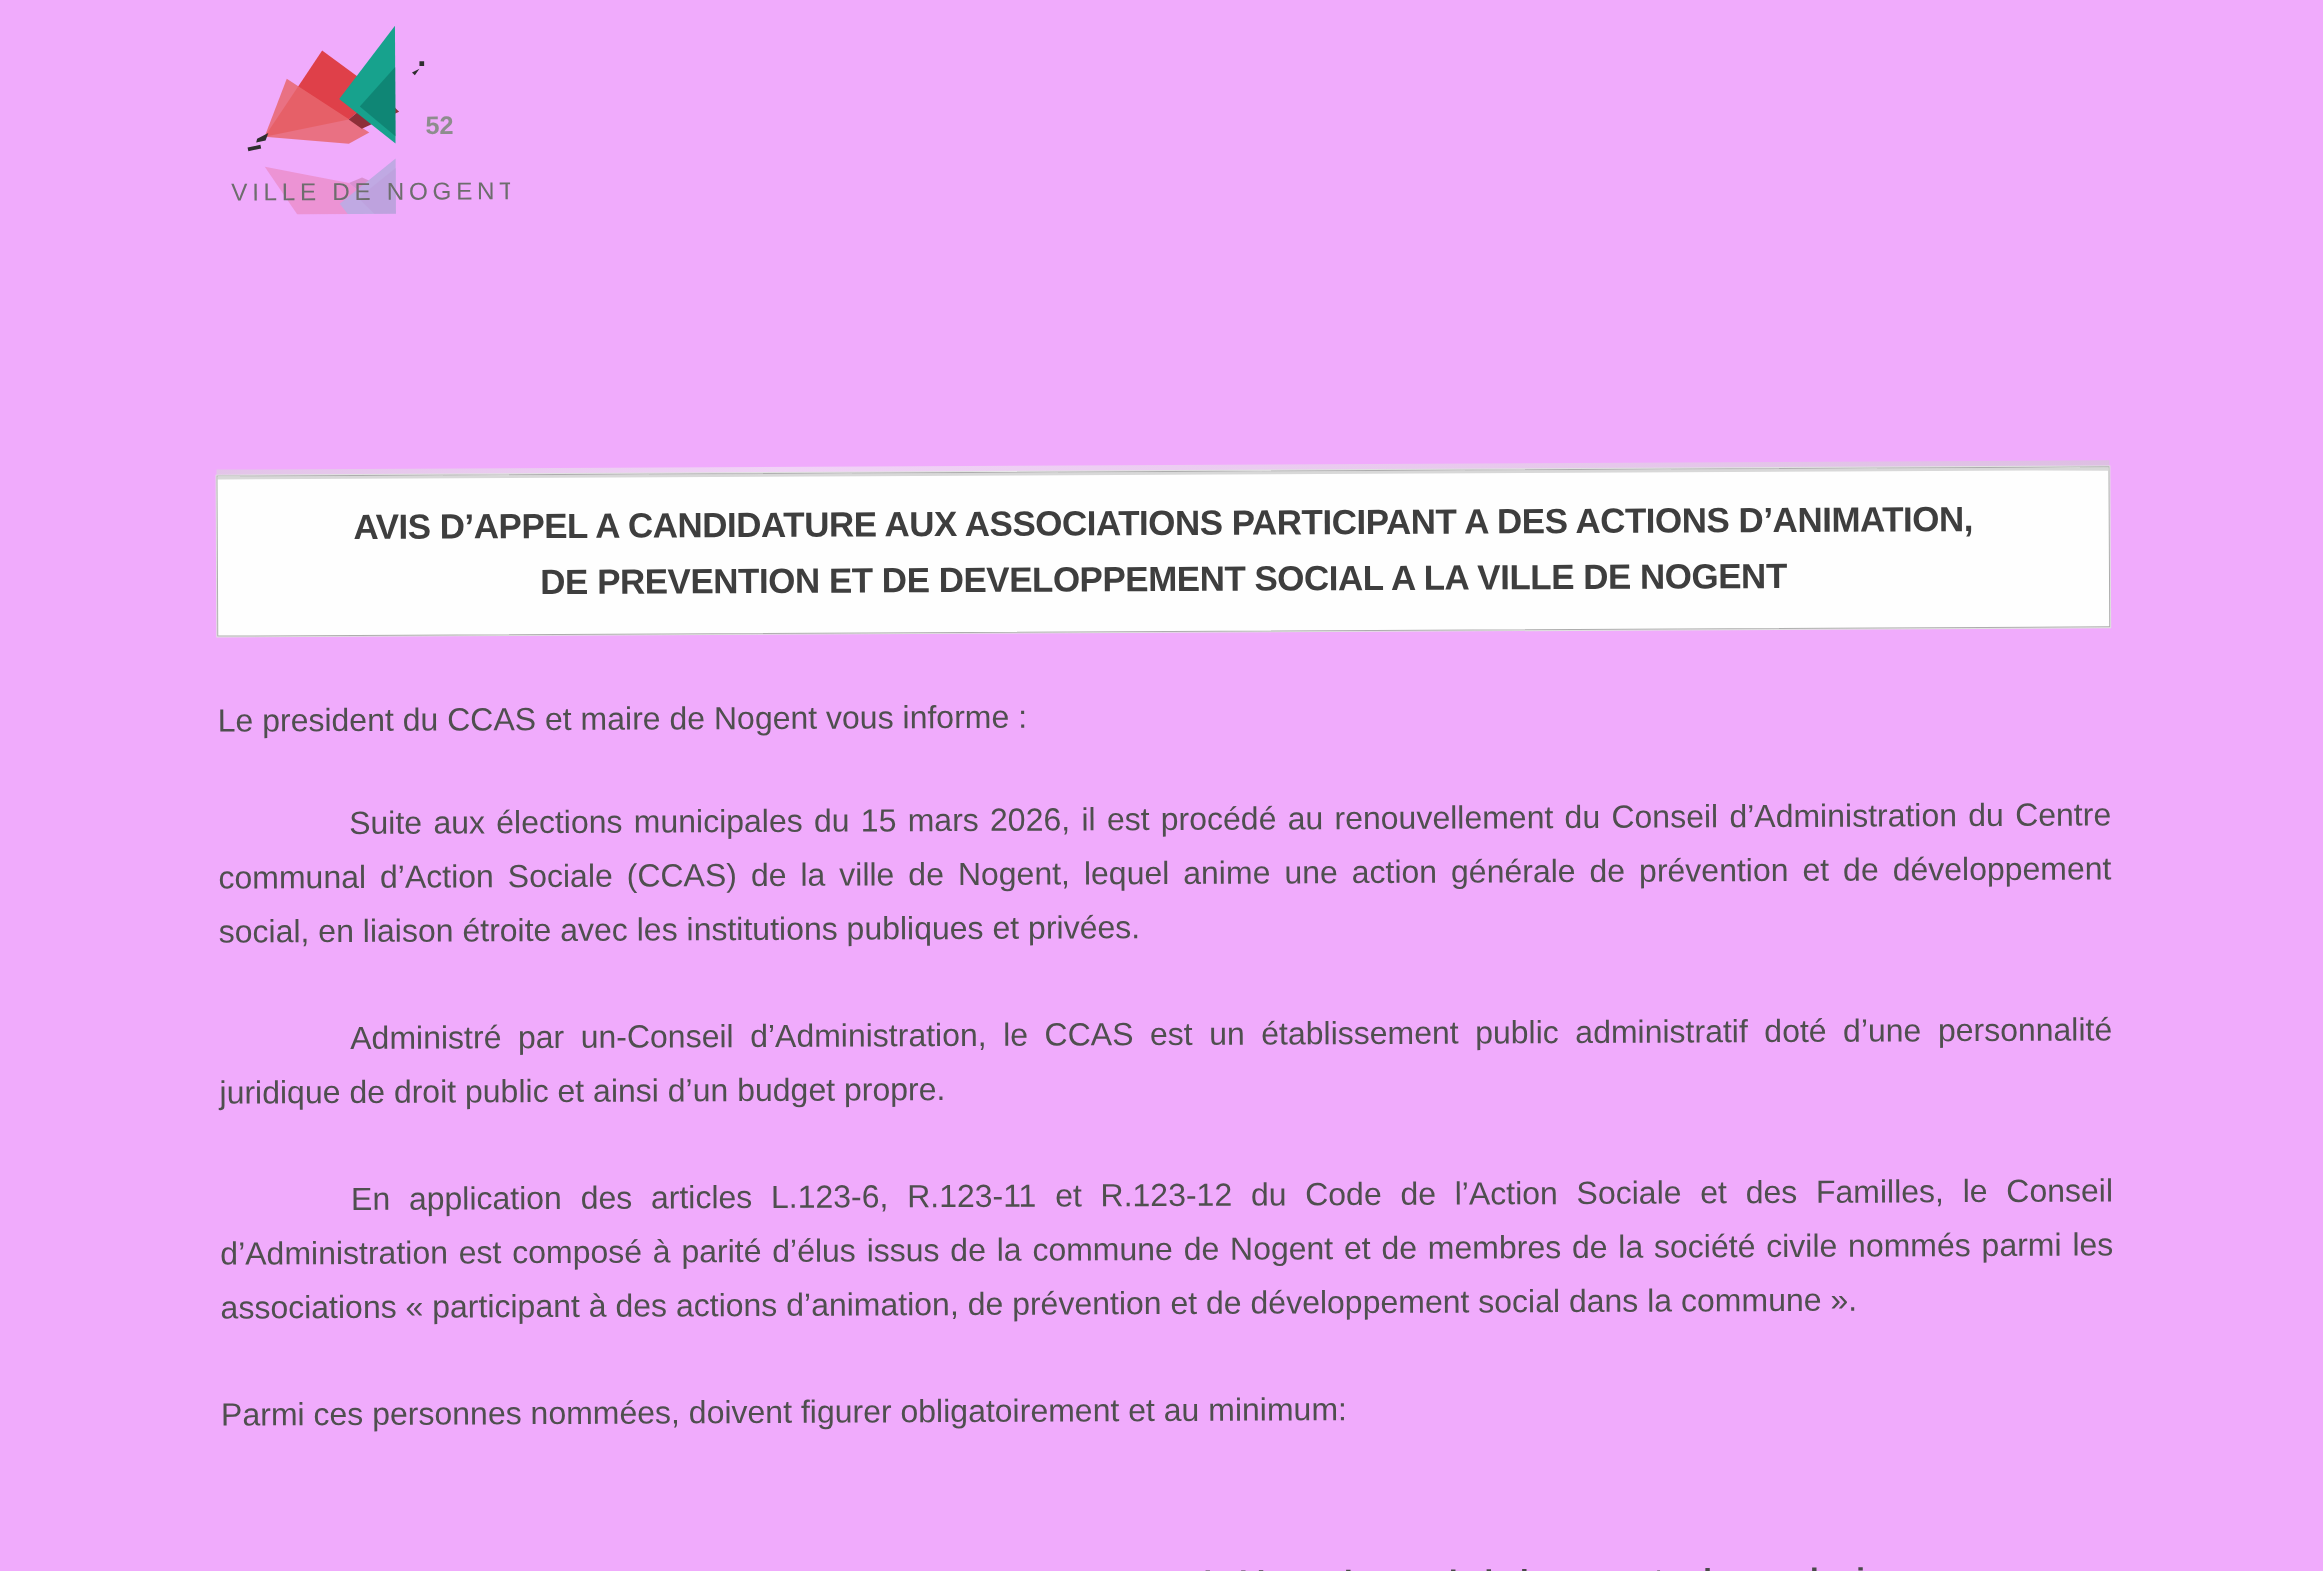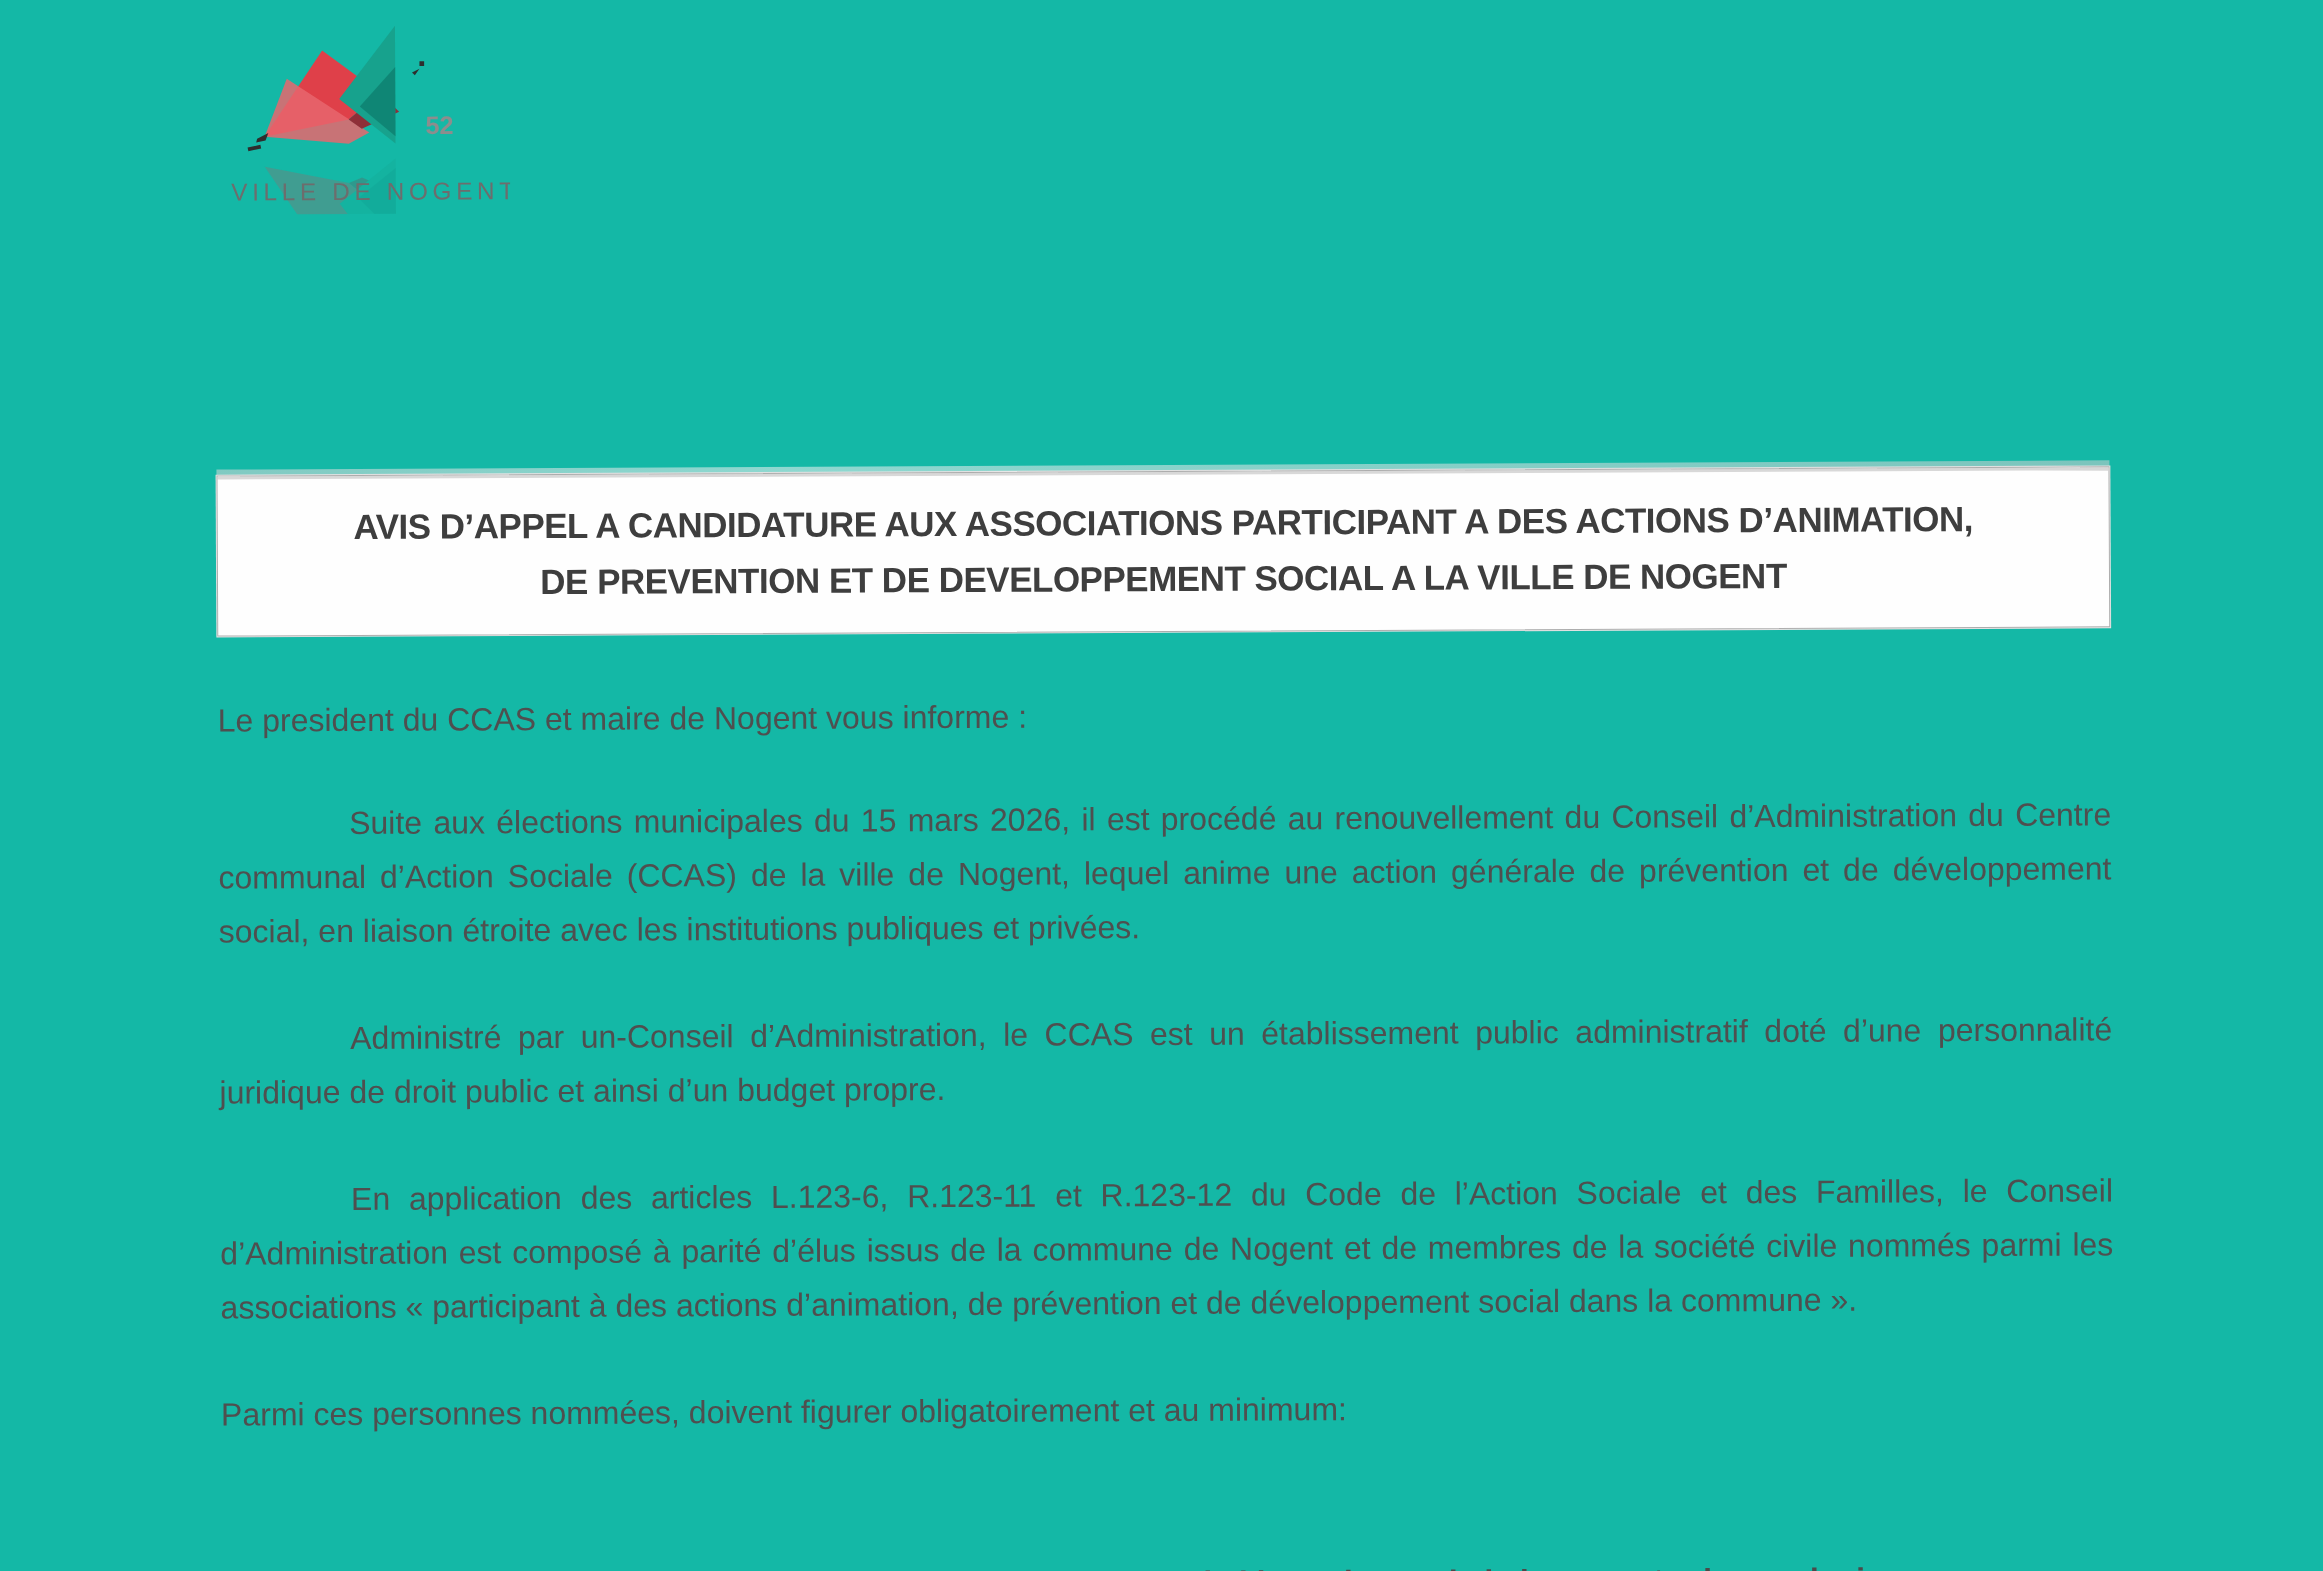--- a/index.html
+++ b/index.html
@@ -1,19 +1,19 @@
 <!DOCTYPE html>
 <html style="font-size:15px"><head>
 <meta charset="utf-8">
 <style>
   html,body{margin:0;padding:0;background:#e9e9e9;}
   .page{
     position:relative;
     width:2324px;height:1571px;
-    background:#14b8a6;
+    background:#f0abfc;
     overflow:hidden;
     font-family:"Liberation Sans", sans-serif;
   }
   .sheet{
     position:absolute;inset:0;
     transform:rotate(-0.28deg);
     transform-origin:50% 50%;
   }
   
   .logo{position:absolute;left:232px;top:9.4px;width:281px;height:201px;}

